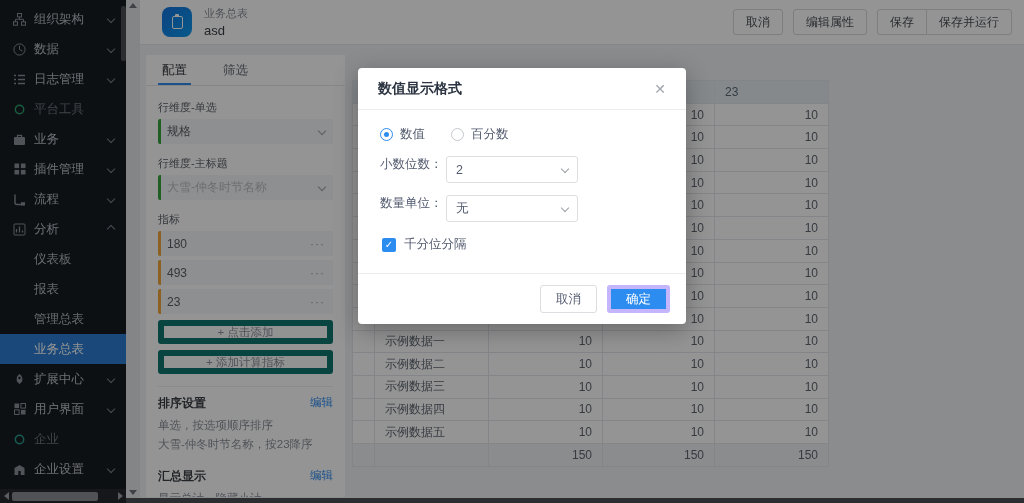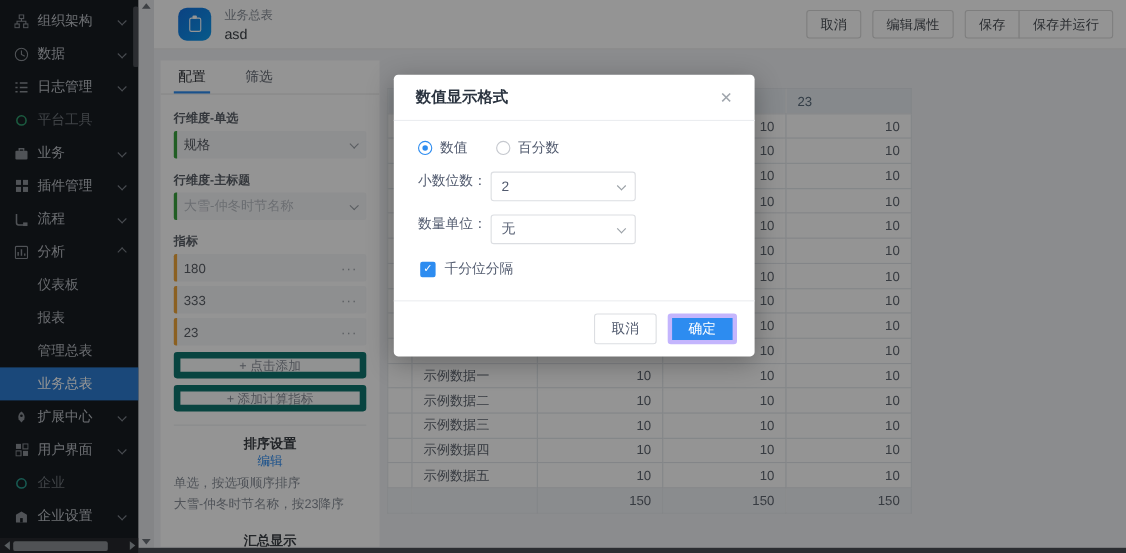--- a/index.html
+++ b/index.html
@@ -46,32 +46,32 @@
   .btn.joined { margin-left:-1px; border-radius:0 3px 3px 0; }
   .btn.joinl { border-radius:3px 0 0 3px; }
 
   
   .card { position:absolute; left:146px; top:55px; width:199px; height:442px; background:#fff; overflow:hidden; }
   .tabs { display:flex; border-bottom:1px solid #e8e8e8; padding-left:16px; height:31px; }
   .tab { font-size:12.5px; color:#606670; margin-right:36px; display:flex; align-items:center; position:relative; cursor:pointer; }
   .tab.active { color:#303338; }
   .tab.active::after { content:""; position:absolute; left:-4px; right:-4px; bottom:0; height:2px; background:#2d8cf0; }
   .card-body { padding:8px 12px; }
-  .flabel { font-size:11px; color:#5a6068; margin:6px 0 4px; font-weight:bold; }
+  .flabel { font-size:11px; color:#5a6068; margin:6px 0 4px; font-weight:normal; }
   .selbox { height:25px; background:#f5f6f8; border-radius:2px; display:flex; align-items:center; padding:0 8px 0 9px; position:relative; cursor:pointer; }
   .selbox .bar { position:absolute; left:0; top:0; bottom:0; width:3px; border-radius:2px 0 0 2px; }
   .selbox .val { font-size:12px; color:#5a5f66; }
   .selbox .val.dis { color:#b9bec4; }
   .schev { width:6px; height:6px; border-right:1.3px solid #9aa0a6; border-bottom:1.3px solid #9aa0a6; transform:rotate(45deg); margin-left:auto; margin-bottom:2px; }
   .ind { height:25px; background:#f5f6f8; border-radius:2px; display:flex; align-items:center; padding:0 8px 0 9px; position:relative; margin-bottom:4px; }
   .ind .val { font-size:12px; color:#5a5f66; }
   .dots { margin-left:auto; font-size:12px; color:#9aa0a6; letter-spacing:1px; cursor:pointer; }
   .addbtn { height:24px; border:6px solid #0f766e; border-radius:3px; background:#fafbfc; display:flex; align-items:center; justify-content:center; font-size:11.5px; color:#8a9099; margin-top:6px; cursor:pointer; }
   .divider { height:1px; background:#eceef0; margin:12px 0 8px; }
-  .sect-head { display:flex; align-items:center; justify-content:space-between; margin-top:4px;flex-direction:column; }
+  .sect-head { display:flex; justify-content:space-between; margin-top:4px; }
   .sect-title { font-size:12px; font-weight:bold; color:#3c4046; }
   .edit-link { font-size:11.5px; color:#2d8cf0; cursor:pointer; }
   .sect-line { font-size:11.5px; color:#8a9099; margin-top:5px; line-height:1.45; }
 
   
   table.grid { position:absolute; left:352px; top:80px; width:476px; border-collapse:collapse; table-layout:fixed; background:#fff; }
   .grid th, .grid td { border:1px solid #e2e6ea; height:22.7px; font-size:12px; font-weight:normal; padding:0 10px; white-space:nowrap; overflow:hidden; }
   .grid th { background:#e7edf2; color:#5a6b7b; text-align:left; }
   .grid td.lab { color:#5f6670; text-align:left; }
   .grid td.num { color:#5f6670; text-align:right; }
@@ -300,21 +300,21 @@
       </div>
 
       <div class="flabel" style="margin-top:12px">指标</div>
       <div class="ind">
         <span class="bar" style="position:absolute;left:0;top:0;bottom:0;width:3px;background:#f0a63a;border-radius:2px 0 0 2px"></span>
         <span class="val">180</span>
         <span class="dots">···</span>
       </div>
       <div class="ind">
         <span class="bar" style="position:absolute;left:0;top:0;bottom:0;width:3px;background:#f0a63a;border-radius:2px 0 0 2px"></span>
-        <span class="val">333</span>
+        <span class="val">493</span>
         <span class="dots">···</span>
       </div>
       <div class="ind">
         <span class="bar" style="position:absolute;left:0;top:0;bottom:0;width:3px;background:#f0a63a;border-radius:2px 0 0 2px"></span>
         <span class="val">23</span>
         <span class="dots">···</span>
       </div>
 
       <div class="addbtn">+ 点击添加</div>
       <div class="addbtn">+ 添加计算指标</div>

